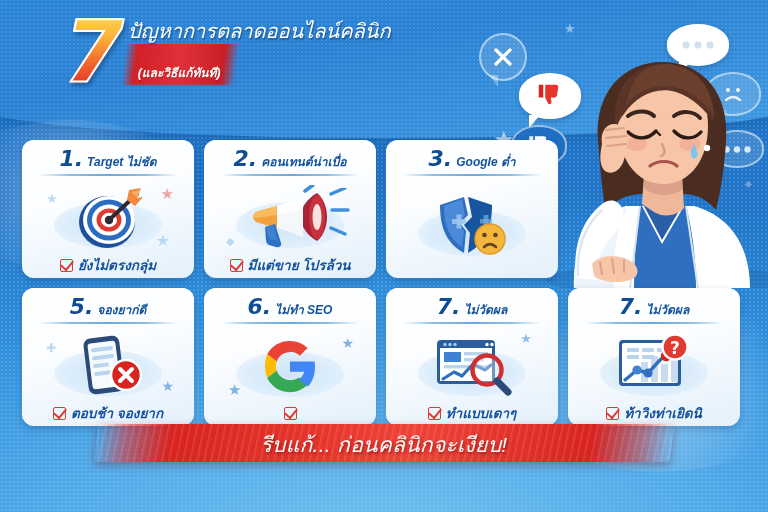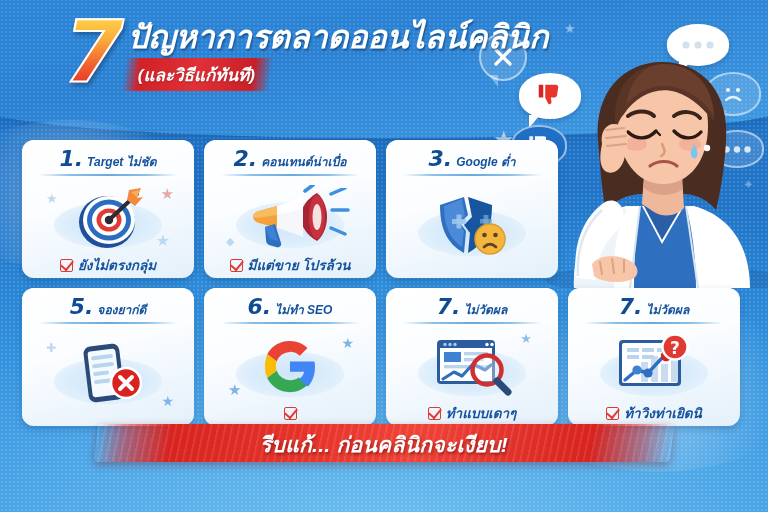--- a/index.html
+++ b/index.html
@@ -66,42 +66,42 @@
     -webkit-background-clip: text; background-clip: text;
     color: transparent;
     -webkit-text-stroke: 2px #ffffff;
     paint-order: stroke fill;
     filter: drop-shadow(2px 3px 2px rgba(10,50,95,0.45));
     margin-right: 6px;
     font-family: "DejaVu Sans", sans-serif;
   }
   .title-lines { padding-top: 4px; }
   .title-main {
-    font-size: 32px; font-weight: 700; font-style: italic;
+    font-size: 20px; font-weight: 400; font-style: italic;
     color: #ffffff;
     letter-spacing: 0px;
     line-height: 1.12;
     text-shadow: 1px 2px 2px rgba(8,45,90,0.55);
     white-space: nowrap;
   }
   .title-sub-row {
     display: flex; align-items: center; gap: 7px;
     margin-top: 3px;
   }
   .title-sub {
     font-size: 21px; font-weight: 700; font-style: italic;
     color: #ffffff;
     text-shadow: 1px 2px 2px rgba(8,45,90,0.55);
     white-space: nowrap;
   }
   .title-tag {
     position: relative;
-    font-size: 17px; font-weight: 700; font-style: italic;
+    font-size: 12px; font-weight: 700; font-style: italic;
     color: #ffffff;
-    padding: 2px 10px 3px;
+    padding: 18px 10px 3px;
     white-space: nowrap;
     text-shadow: 0 1px 1px rgba(90,10,10,0.5);
   }
   .title-tag::before {
     content: "";
     position: absolute; left: -4px; top: -1px; right: -6px; bottom: 0px;
     background: linear-gradient(90deg, rgba(214,34,40,0) 0%, #d22228 10%, #e03038 50%, #c81f26 88%, rgba(200,31,38,0) 100%);
     transform: skewX(-8deg);
     z-index: -1;
     filter: blur(0.3px);
@@ -237,21 +237,21 @@
     box-shadow: 0 3px 9px rgba(120,12,12,0.35);
   }
   .banner-stroke::after {
     content:"";
     position:absolute; inset:0;
     background: repeating-linear-gradient(95deg, rgba(255,255,255,0.10) 0px, rgba(255,255,255,0.10) 1px, rgba(255,255,255,0) 3px, rgba(255,255,255,0) 7px);
     border-radius: 4px;
   }
   .banner-text {
     position: relative; z-index: 2;
-    font-size: 21px; font-weight: 700; font-style: italic;
+    font-size: 21px; font-weight: 400; font-style: italic;
     color: #ffffff;
     text-shadow: 1px 2px 3px rgba(110,10,10,0.65);
     white-space: nowrap;
     letter-spacing: 0.3px;
     text-align: right;
   }
 </style>
 </head>
 <body>
 
@@ -515,20 +515,24 @@
           <g transform="rotate(-7 36 32)" fill="#b8d4ee">
             <rect x="25" y="14" width="22" height="4" rx="2"></rect>
             <rect x="25" y="22" width="22" height="4" rx="2"></rect>
             <rect x="25" y="30" width="16" height="4" rx="2"></rect>
             <rect x="25" y="38" width="19" height="4" rx="2"></rect>
           </g>
           <circle cx="58" cy="42" r="15" fill="#d8231f"></circle>
           <circle cx="58" cy="42" r="15" fill="none" stroke="#ffffff" stroke-width="2.6"></circle>
           <path d="M52 36 L64 48 M64 36 L52 48" stroke="#ffffff" stroke-width="4" stroke-linecap="round"></path>
         </svg>
+      </div>
+      <div class="card-foot">
+        <span class="chk"></span>
+        <span class="card-foot-text">ตอบช้า จองยาก</span>
       </div>
     </div>
 
     <div class="card">
       <div class="card-head">
         <span class="card-num">6.</span>
         <span class="card-title">ไม่ทำ SEO</span>
       </div>
       <div class="card-rule"></div>
       <div class="card-art">

